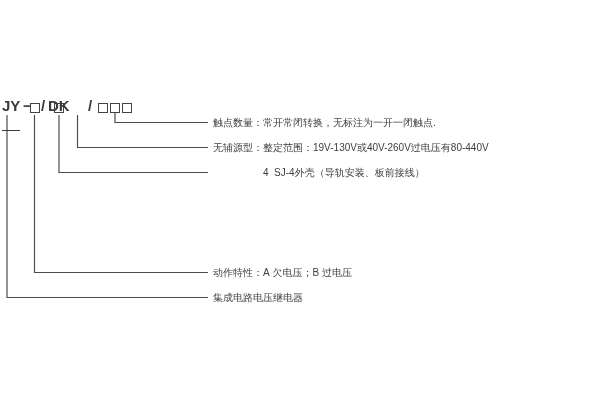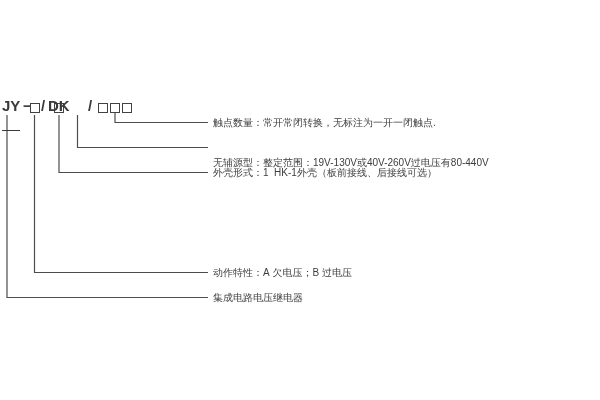--- a/index.html
+++ b/index.html
@@ -82,25 +82,25 @@
   <span class="code-el" style="left:41px">/</span>
   <span class="cbox" style="left:54px"></span>
   <span class="code-el" style="left:48px">DK</span>
   <span class="code-el" style="left:88px">/</span>
   <span class="cbox" style="left:98px"></span>
   <span class="cbox" style="left:110px"></span>
   <span class="cbox" style="left:122px"></span>
 
   <div class="legend" style="top:110px">触点数量：常开常闭转换，无标注为一开一闭触点.</div>
 
-  <div class="legend" style="top:150px">无辅源型：整定范围：19V-130V或40V-260V过电压有80-440V</div>
+  <div class="legend" style="top:135px">无辅源型：整定范围：19V-130V或40V-260V过电压有80-440V</div>
 
   <div class="legend" style="top:160px">
     <div class="opt-row">
-      <span class="lbl">外壳形式：</span><span>1&nbsp;&nbsp;HK-1外壳（板前接线、后接线可选）</span>
+      <span class="lbl spacer">外壳形式：</span><span>4&nbsp;&nbsp;SJ-4外壳（导轨安装、板前接线）</span>
     </div>
   </div>
 
   <div class="legend" style="top:260px">动作特性：A&nbsp;欠电压；B&nbsp;过电压</div>
 
   <div class="legend" style="top:285px">集成电路电压继电器</div>
 
 </div>
 
 </body></html>

